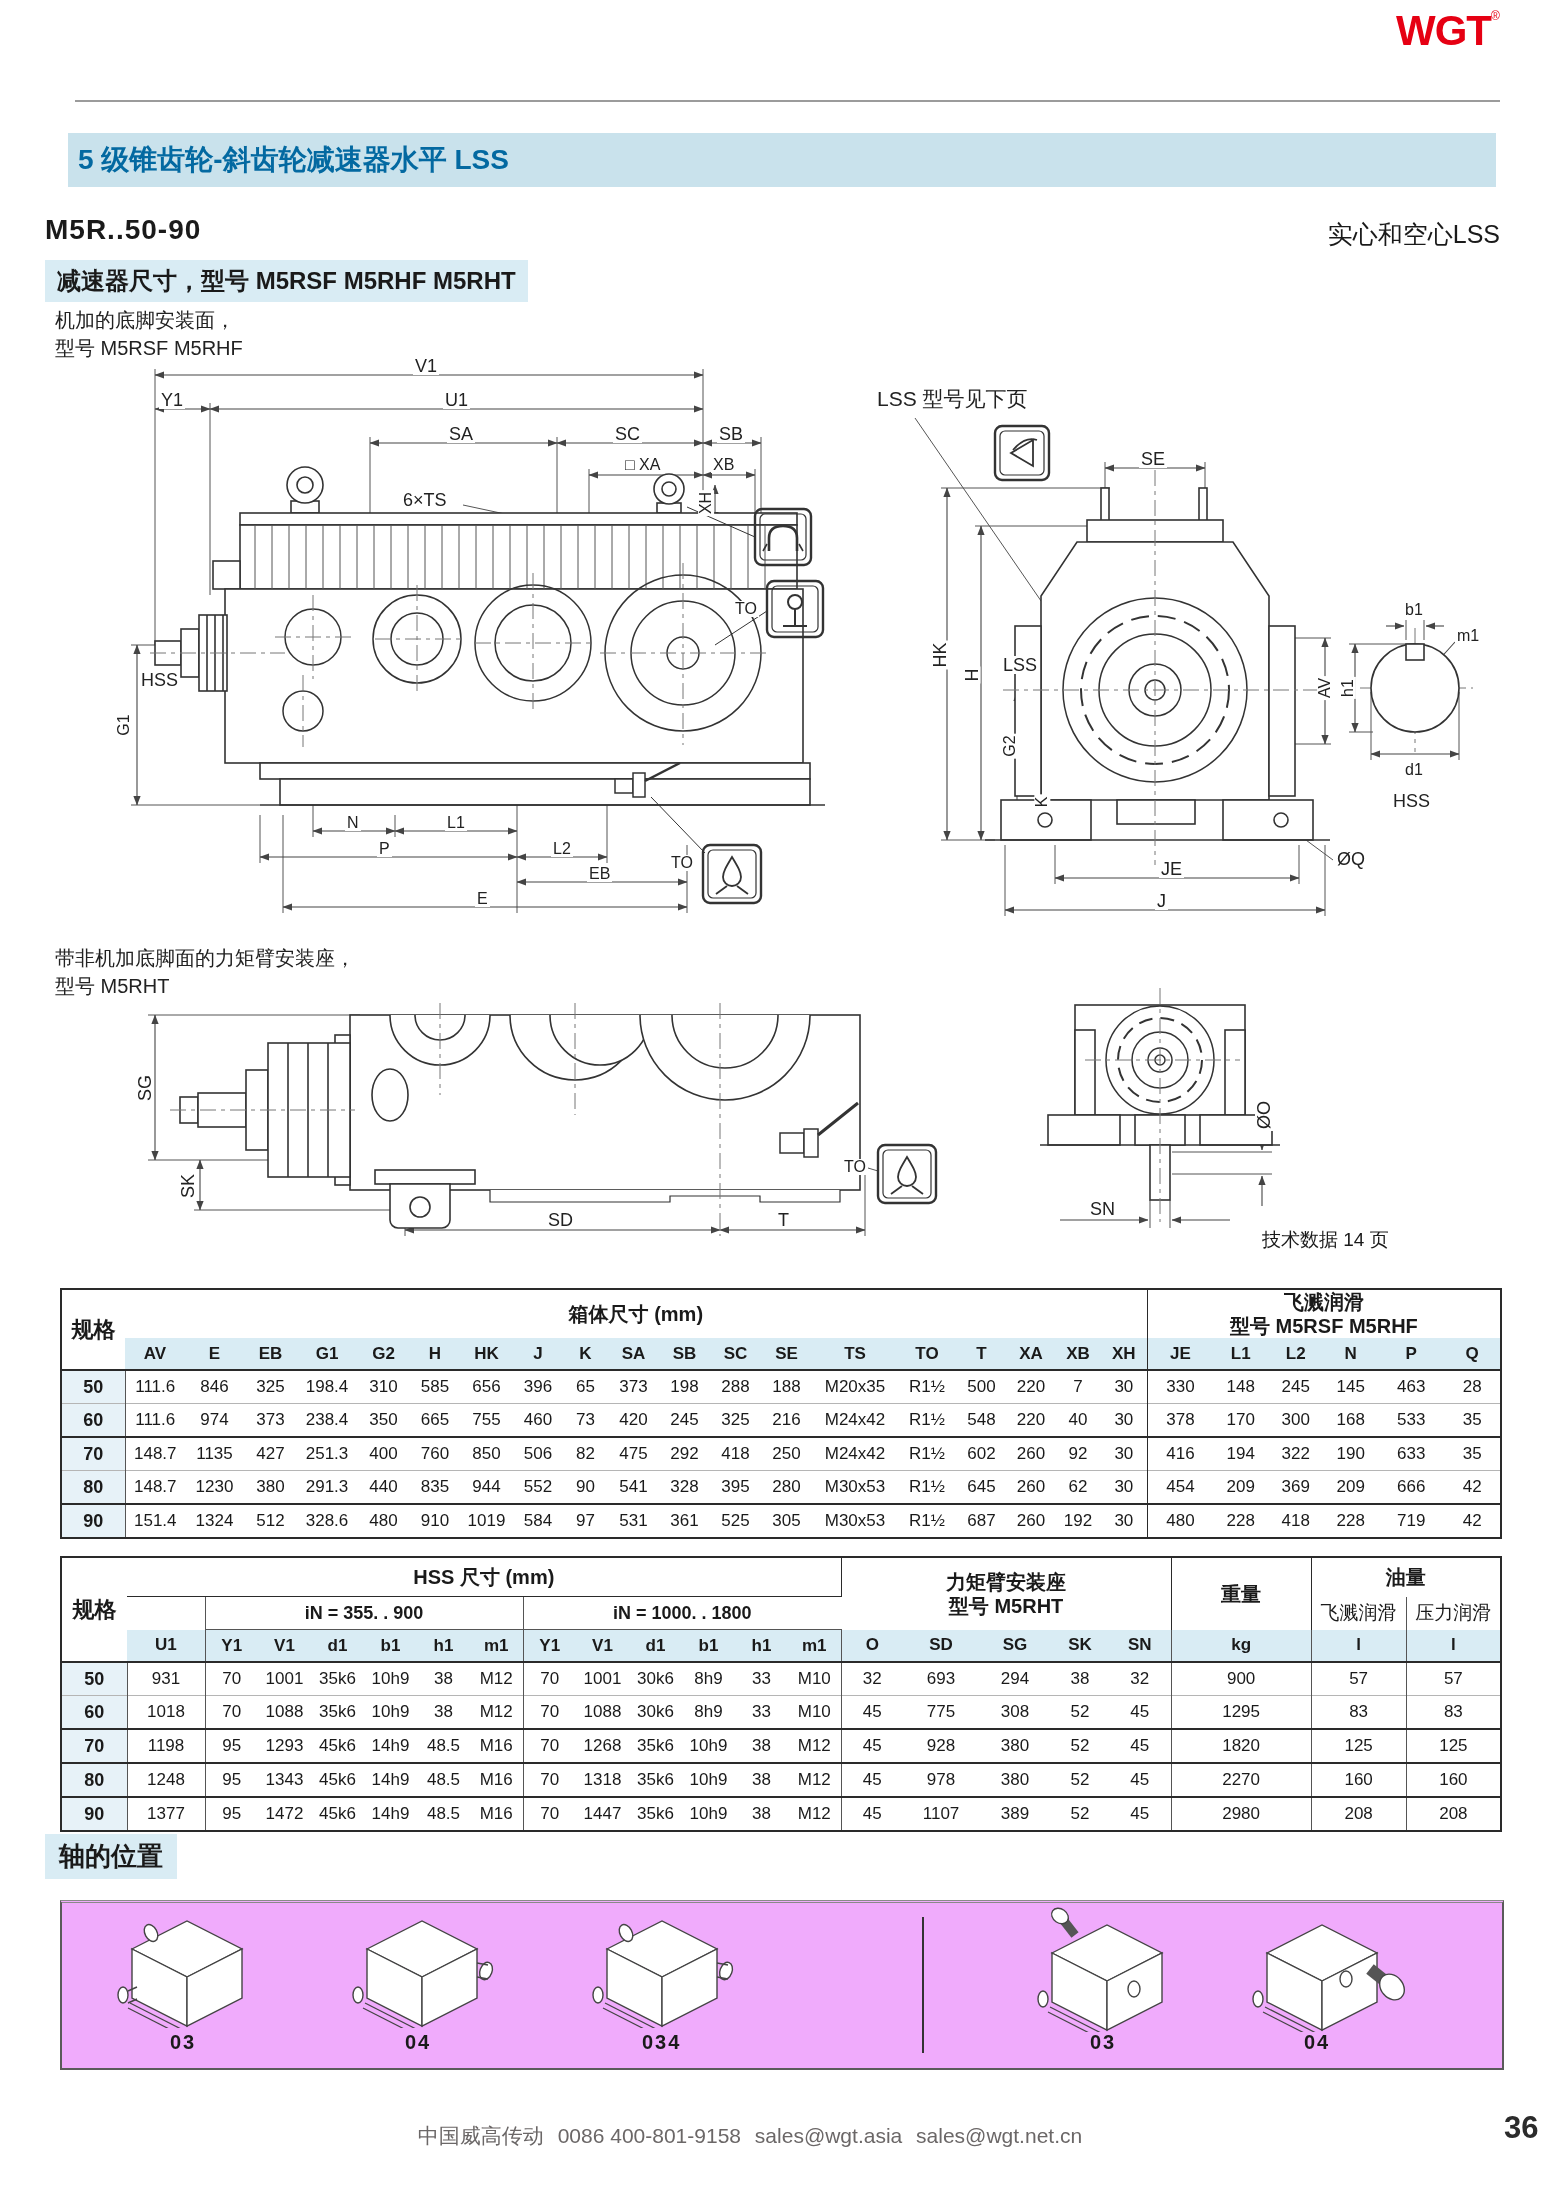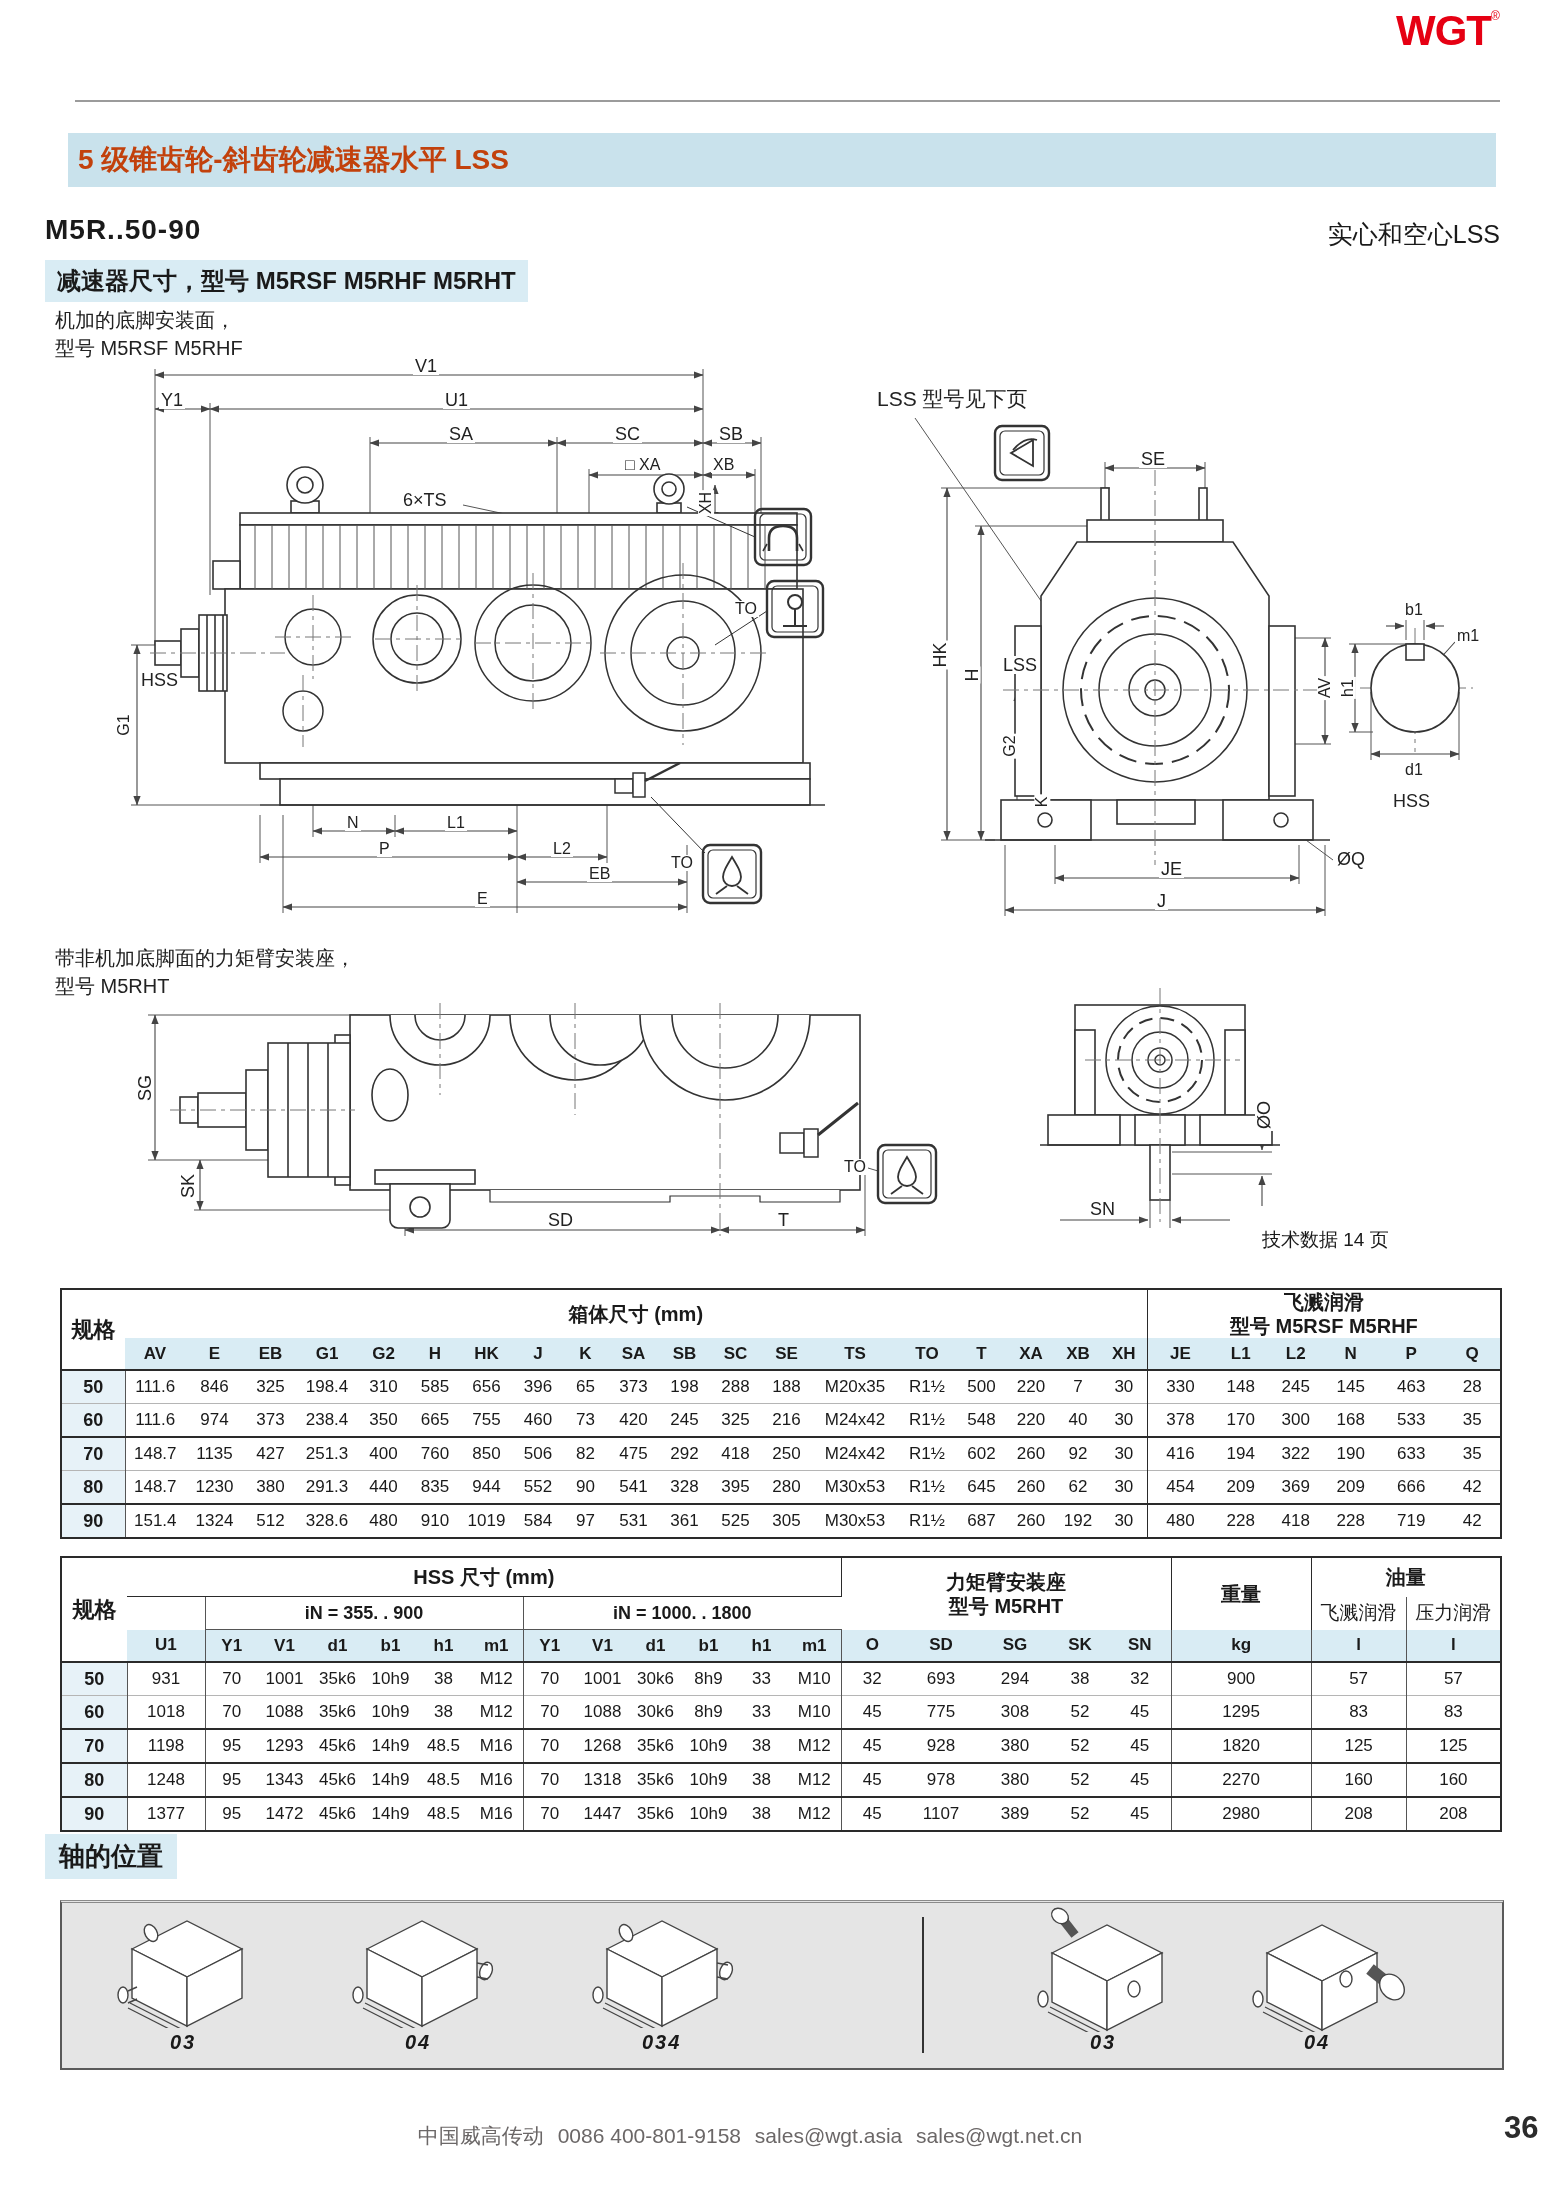--- a/index.html
+++ b/index.html
@@ -7,21 +7,21 @@
     width:1564px;height:2208px;position:relative;background:#ffffff;
     font-family:"Liberation Sans","DejaVu Sans",sans-serif;color:#1a1a1a;
     overflow:hidden;
   }
   .abs{position:absolute;}
   
   .logo{left:1396px;top:10px;font-size:42px;font-weight:900;color:#e60013;letter-spacing:-1px;line-height:1;}
   .logo sup{font-size:12px;font-weight:400;vertical-align:top;}
   .rule{left:75px;top:100px;width:1425px;height:2px;background:#9b9b9b;}
   .titlebar{left:68px;top:133px;width:1428px;height:54px;background:#c9e2ec;}
-  .titlebar span{display:block;padding-left:10px;line-height:54px;font-size:28px;font-weight:600;color:#c2410c;}
+  .titlebar span{display:block;padding-left:10px;line-height:54px;font-size:28px;font-weight:600;color:#0369a1;}
   .model{left:45px;top:214px;font-size:28px;font-weight:600;letter-spacing:1px;}
   .rightnote{right:64px;top:218px;font-size:25px;font-weight:500;}
   .subtitle{left:45px;top:260px;background:#d9ecf4;padding:5px 12px;font-size:24px;font-weight:600;}
   .smallnote{font-size:20px;line-height:28px;color:#222;}
   .technote{left:1262px;top:1227px;font-size:19px;}
   
   .dim{position:absolute;font-size:16px;line-height:1;color:#222;background:#fff;padding:0 2px;white-space:nowrap;}
   .dim.big{font-size:18px;}
   .rot{transform:rotate(-90deg);transform-origin:center;}
   svg{position:absolute;left:0;top:0;}
@@ -47,21 +47,21 @@
   #t2 .ghead.hss{border-bottom:1.6px solid #2a2a2a;border-right:1.6px solid #2a2a2a;}
   #t2 .ghead.inr{font-size:18px;font-weight:700;border-bottom:1.4px solid #555;}
   #t2 .ghead.inr.first{border-right:1.4px solid #555;}
   #t2 .ghead.torque{border-right:1.6px solid #2a2a2a;}
   #t2 .ghead.weight{border-right:1.6px solid #2a2a2a;}
   #t2 .ghead.oilsub{font-size:19px;font-weight:500;}
   #t2 .ghead.oilsub.first{border-right:1.4px solid #555;}
   #t2 .u1spacer{border-right:1.4px solid #555;}
   
   .shafttitle{left:45px;top:1834px;background:#d9ecf4;padding:5px 14px;font-size:26px;font-weight:600;}
-  .shaftbox{left:60px;top:1900px;width:1440px;height:165px;border:2px solid #5a5a5a;border-top:3px double #8a8a8a;background:#e5e5e5;font-style:italic;}
+  .shaftbox{left:60px;top:1900px;width:1440px;height:165px;border:2px solid #5a5a5a;border-top:3px double #8a8a8a;background:#f0abfc;}
   .poslabel{position:absolute;top:128px;font-size:20px;font-weight:600;letter-spacing:2px;}
   .divider{position:absolute;left:860px;top:14px;width:2px;height:136px;background:#333;}
   
   .footer{left:0;top:2122px;width:1500px;text-align:center;font-size:21px;color:#6b6767;}
   .footer span{margin:0 4px;}
   .pagenum{left:1504px;top:2110px;font-size:31px;font-weight:600;color:#2b2b2b;}
 </style>
 </head>
 <body>
 

